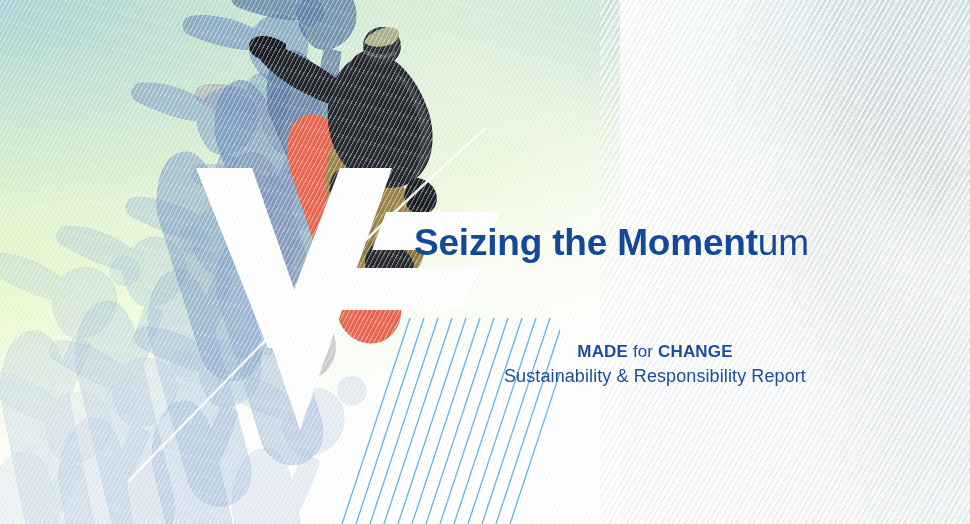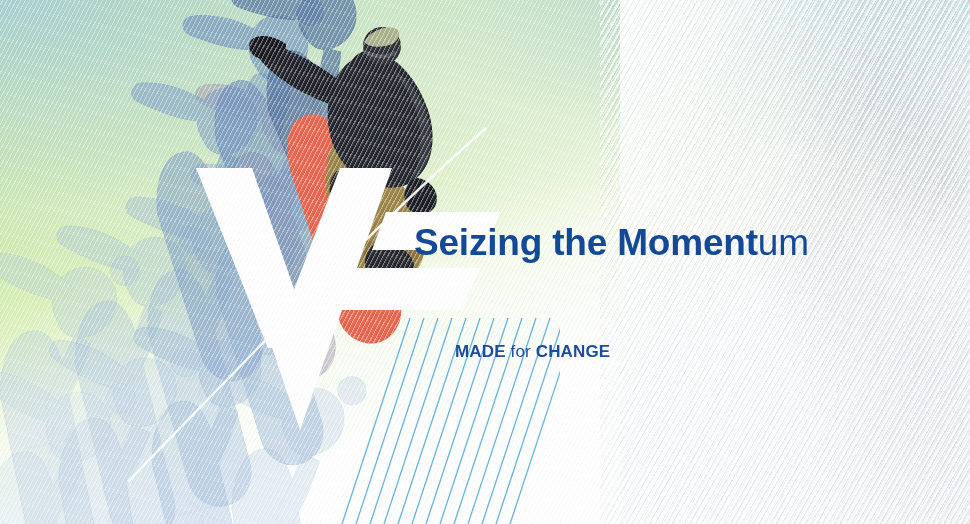--- a/index.html
+++ b/index.html
@@ -7,21 +7,21 @@
   body{
     width:970px;height:524px;overflow:hidden;
     font-family:"Liberation Sans","DejaVu Sans",sans-serif;
     background:#ffffff;
   }
 
   #cover{
     position:relative;
     width:970px;height:524px;
     overflow:hidden;
-    background:#84cc16;
+    background:#bef264;
   }
 
   
   .layer{position:absolute;inset:0;pointer-events:none;}
 
   .sky-left{
     background:
       radial-gradient(120% 95% at 0% 0%,
         rgba(168,207,220,.95) 0%,
         rgba(196,222,231,.75) 22%,
@@ -103,20 +103,21 @@
     color:#14499A;
     white-space:nowrap;
   }
   .headline .hl-bold{font-weight:700;}
   .headline .hl-light{font-weight:400;}
 
   .subblock{
     position:absolute;
     left:455px;top:340px;
     width:400px;
+    text-align:center;
     color:#1A4D9E;
     line-height:1.42;
   }
   .sub-kicker{
     font-size:17px;font-weight:700;letter-spacing:.15px;
     white-space:nowrap;
   }
   .sub-kicker .kk-light{font-weight:400;}
   .sub-line{
     font-size:18px;font-weight:400;letter-spacing:.1px;
@@ -283,15 +284,16 @@
       <line x1="210" y1="224" x2="278" y2="18"></line>
     </g>
   </svg>
 
   <div class="headline">
     <span class="hl-bold">Seizing the Moment</span><span class="hl-light">um</span>
   </div>
 
   <div class="subblock">
     <div class="sub-kicker"><span>MADE</span><span class="kk-light"> for </span><span>CHANGE</span></div>
+    <div class="sub-line">Sustainability &amp; Responsibility Report</div>
   </div>
 
 </div>
 
 </body></html>

